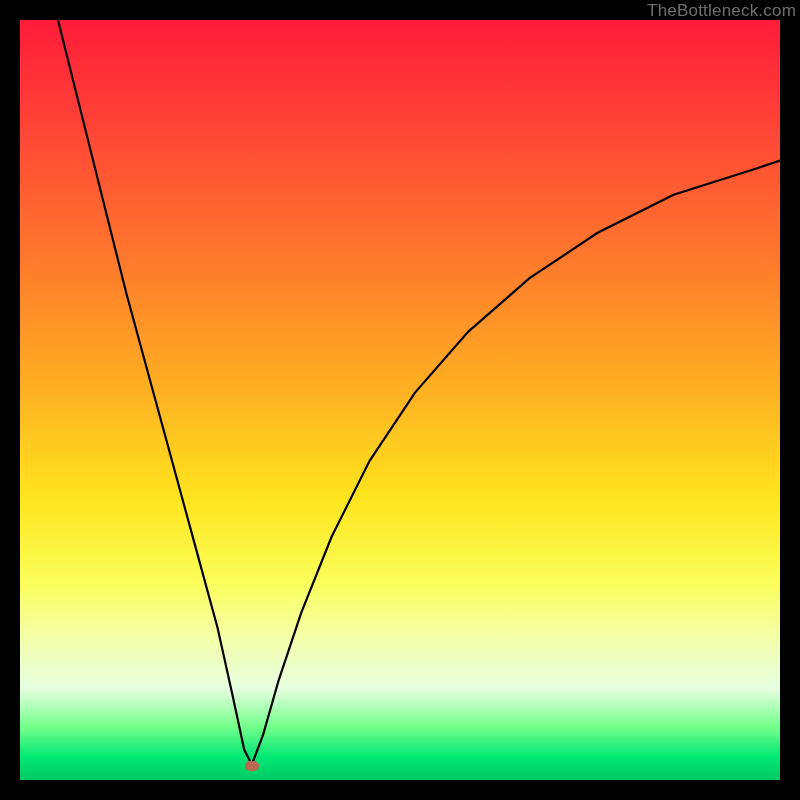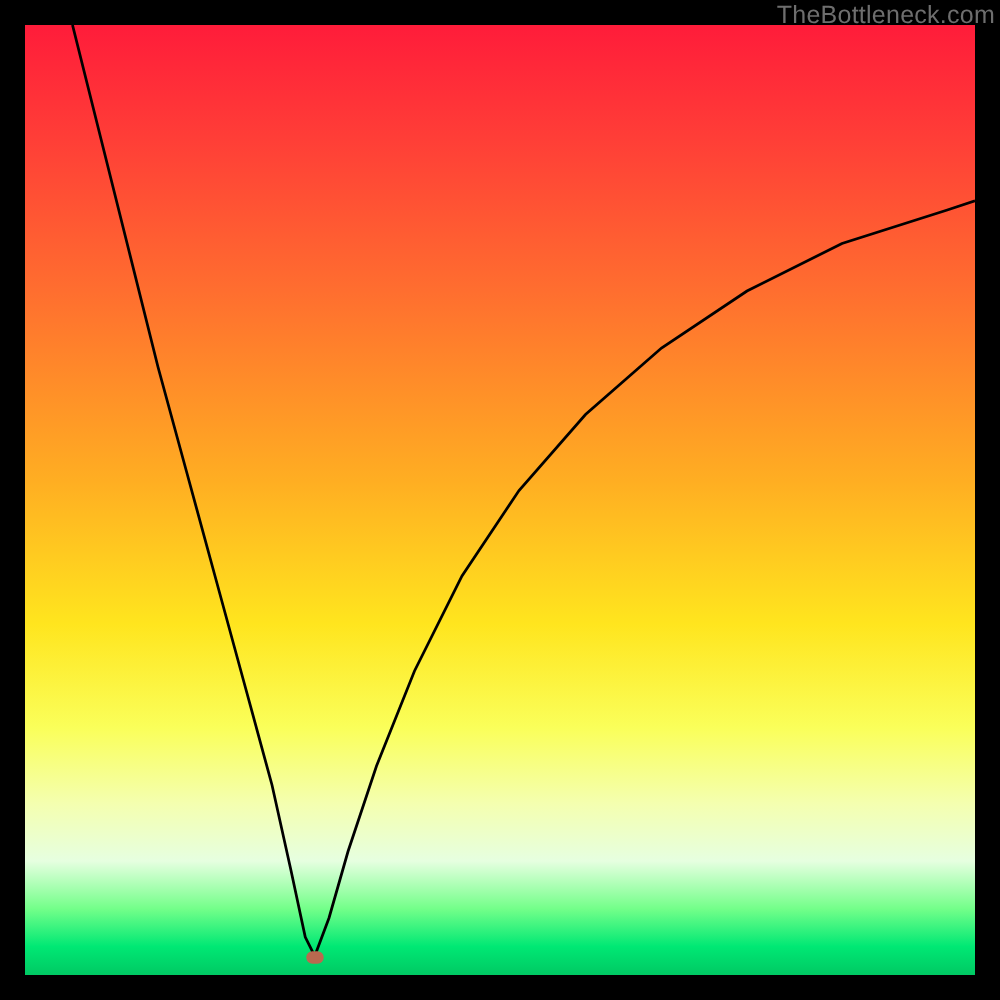--- a/index.html
+++ b/index.html
@@ -50,21 +50,21 @@
     height: 10px;
     border-radius: 5px;
     background: #b9694f;
     transform: translate(-50%, -50%);
   }
   .watermark {
     position: absolute;
     top: 1px;
     right: 4px;
     color: #6e6e6e;
-    font-size: 20px;
+    font-size: 17px;
     font-weight: 500;
     letter-spacing: 0.2px;
     user-select: none;
   }
 </style>
 </head>
 <body>
 
 <div class="frame">
 

